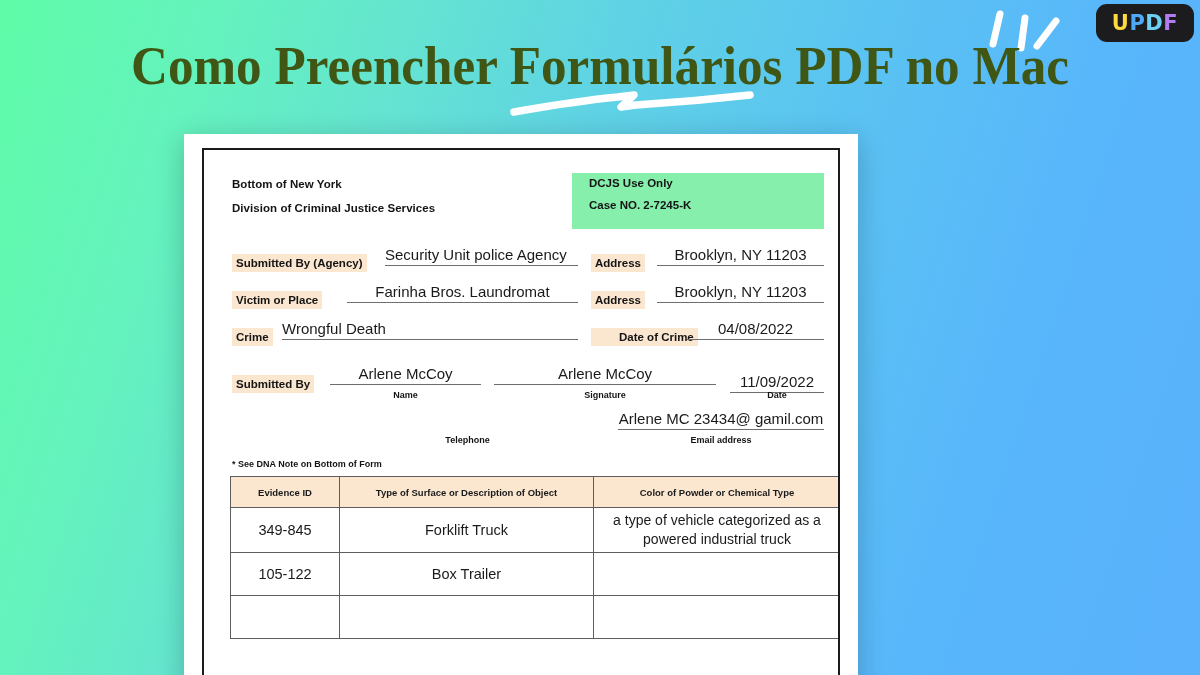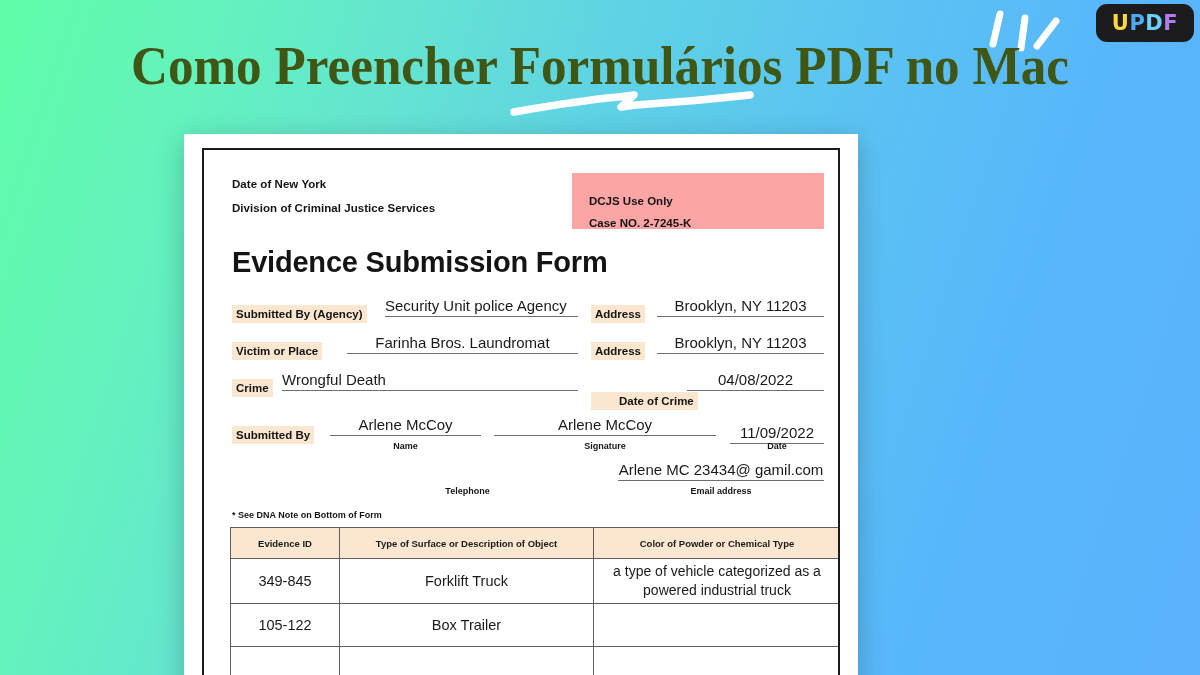--- a/index.html
+++ b/index.html
@@ -105,22 +105,22 @@
     color: #141414;
     margin-bottom: 12px;
     letter-spacing: 0.05px;
   }
   .dcjs-box {
     position: absolute;
     left: 342px;
     top: -3px;
     width: 252px;
     height: 56px;
-    background: #fca5a5;
-    padding: 22px 0 0 17px;
+    background: #86efac;
+    padding: 4px 0 0 17px;
     box-sizing: border-box;
   }
   .dcjs-box div {
     font-size: 11.5px;
     font-weight: bold;
     color: #141414;
     margin-bottom: 10px;
   }
 
   .form-title {
@@ -225,51 +225,50 @@
       <span style="color:#6FD0F5">D</span>
       <span style="color:#B07CF0">F</span>
   </div>
 
   <div class="doc-wrap">
     <div class="doc-frame">
       <div class="doc-inner">
 
         <div class="hdr">
           <div class="hdr-left">
-            <div>Date of New York</div>
+            <div>Bottom of New York</div>
             <div>Division of Criminal Justice Services</div>
           </div>
           <div class="dcjs-box">
             <div>DCJS Use Only</div>
             <div>Case NO. 2-7245-K</div>
           </div>
         </div>
 
-        <div class="form-title">Evidence Submission Form</div>
 
         <div class="rows">
 
           <div class="frow">
             <div class="lbl" style="left:2px; top:8px;">Submitted By (Agency)</div>
             <div class="fld" style="left:155px; top:0px; width:193px;">Security Unit police Agency</div>
             <div class="lbl" style="left:361px; top:8px;">Address</div>
             <div class="fld c" style="left:427px; top:0px; width:167px;">Brooklyn, NY 11203</div>
           </div>
 
           <div class="frow">
             <div class="lbl" style="left:2px; top:8px;">Victim or Place</div>
             <div class="fld c" style="left:117px; top:0px; width:231px;">Farinha Bros. Laundromat</div>
             <div class="lbl" style="left:361px; top:8px;">Address</div>
             <div class="fld c" style="left:427px; top:0px; width:167px;">Brooklyn, NY 11203</div>
           </div>
 
           <div class="frow">
             <div class="lbl" style="left:2px; top:8px;">Crime</div>
             <div class="fld" style="left:52px; top:0px; width:296px;">Wrongful Death</div>
-            <div class="lbl" style="left:361px; top:21px;padding-left:28px;">Date of Crime</div>
+            <div class="lbl" style="left:361px; top:8px;padding-left:28px;">Date of Crime</div>
             <div class="fld c" style="left:457px; top:0px; width:137px;">04/08/2022</div>
           </div>
         </div>
 
         <div class="sigblock">
           <div class="lbl" style="left:2px; top:14px;">Submitted By</div>
 
           <div class="fld c" style="left:100px; top:4px; width:151px;">Arlene McCoy</div>
           <div class="cap" style="left:100px; top:29px; width:151px;">Name</div>
 

